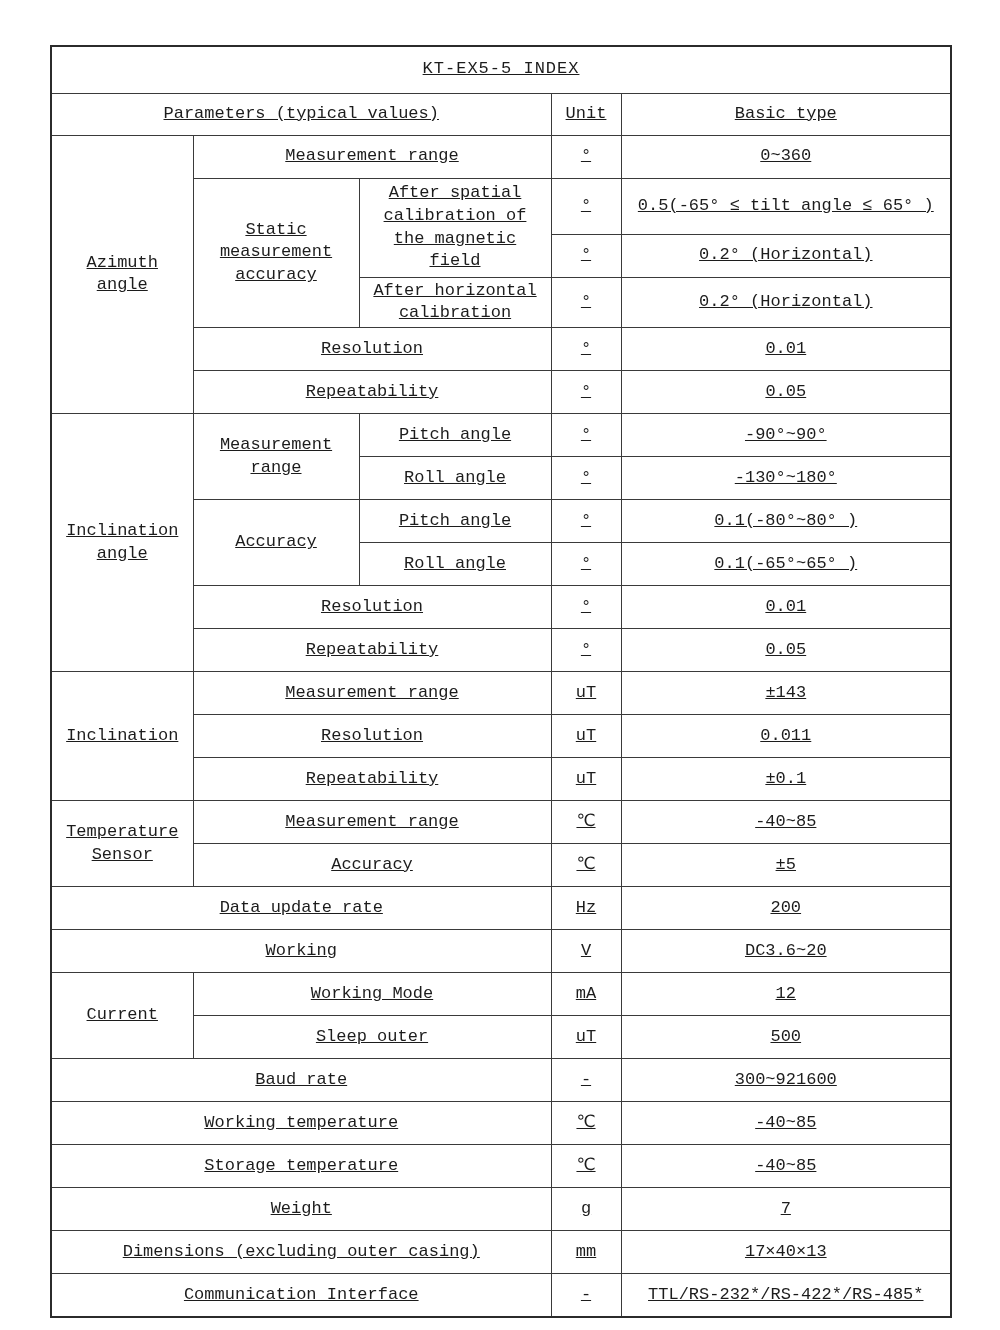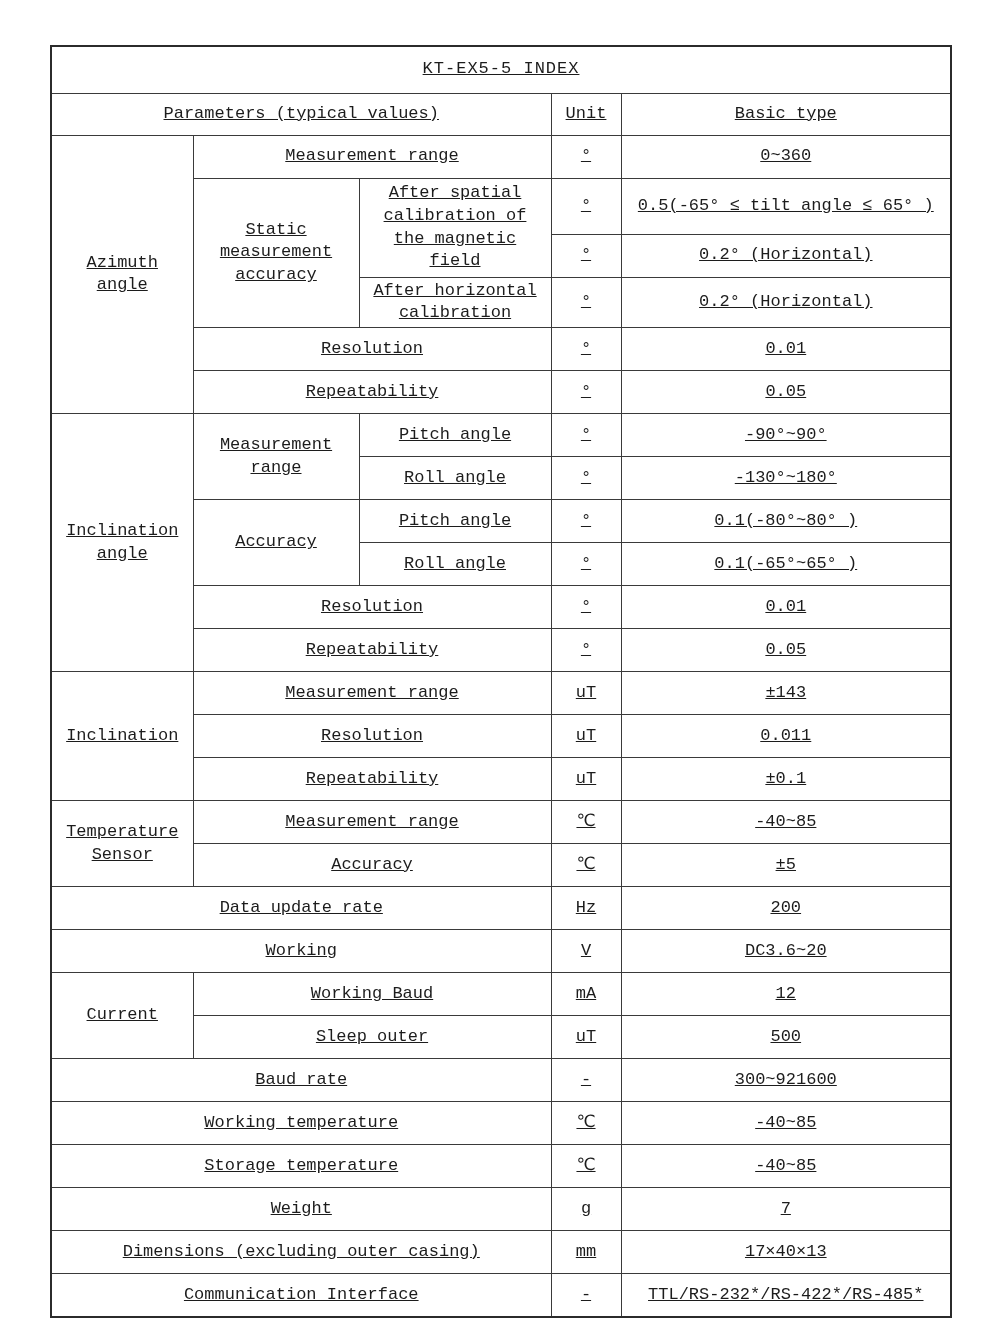--- a/index.html
+++ b/index.html
@@ -183,21 +183,21 @@
   </tr>
 
   <tr class="r">
     <td colspan="3">Working</td>
     <td class="unit-cell">V</td>
     <td class="val-cell">DC3.6~20</td>
   </tr>
 
   <tr class="r">
     <td rowspan="2">Current</td>
-    <td colspan="2">Working Baud</td>
+    <td colspan="2">Working Mode</td>
     <td class="unit-cell">mA</td>
     <td class="val-cell">12</td>
   </tr>
 
   <tr class="r">
     <td colspan="2">Sleep outer</td>
     <td class="unit-cell">uT</td>
     <td class="val-cell">500</td>
   </tr>
 

